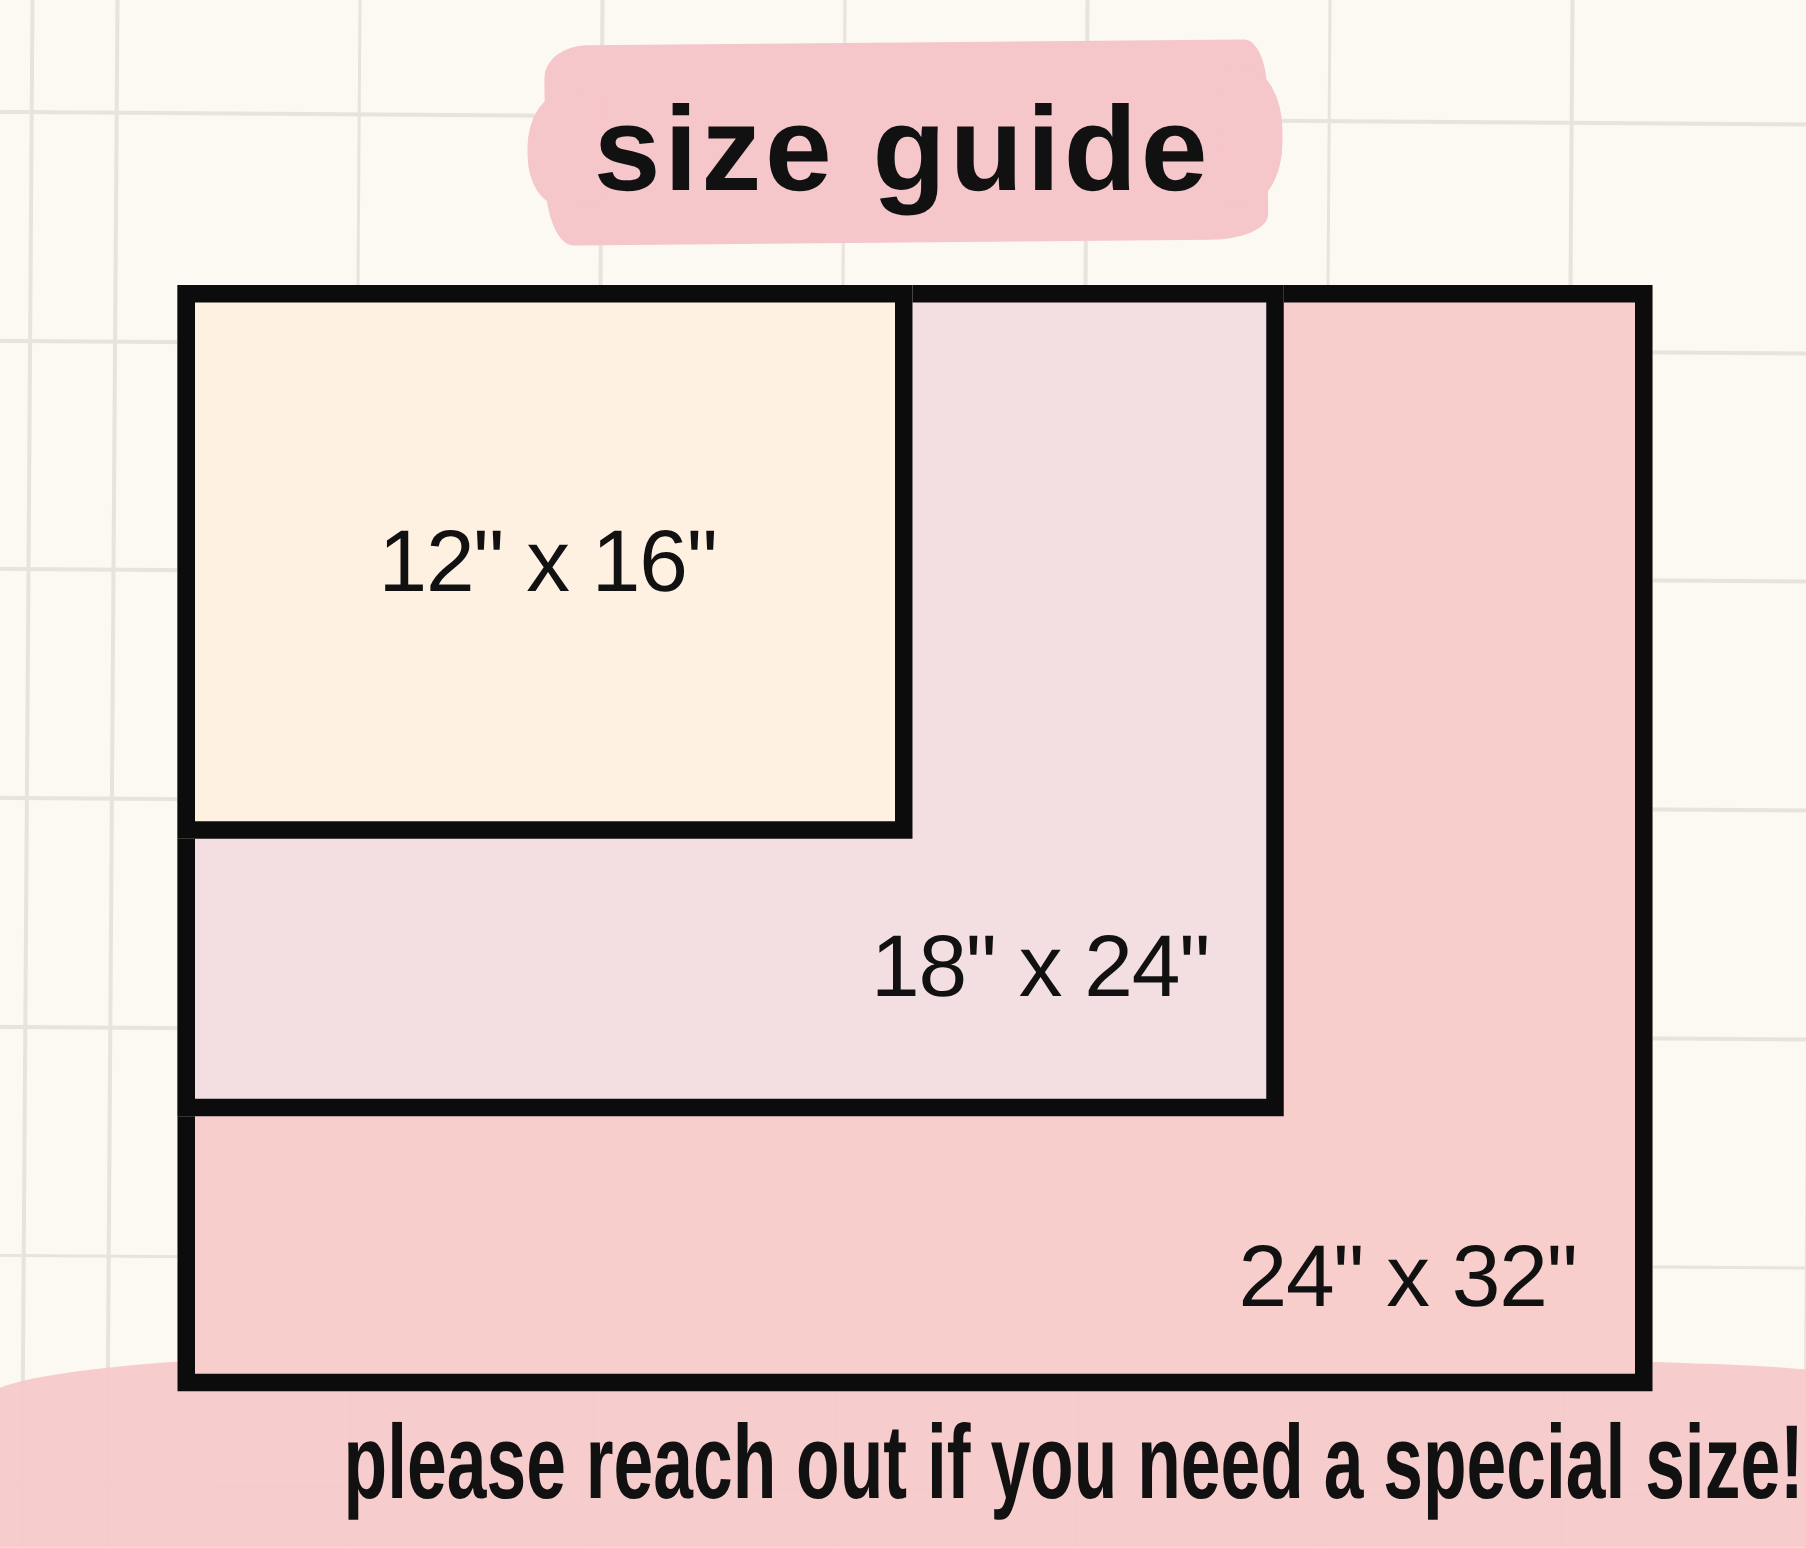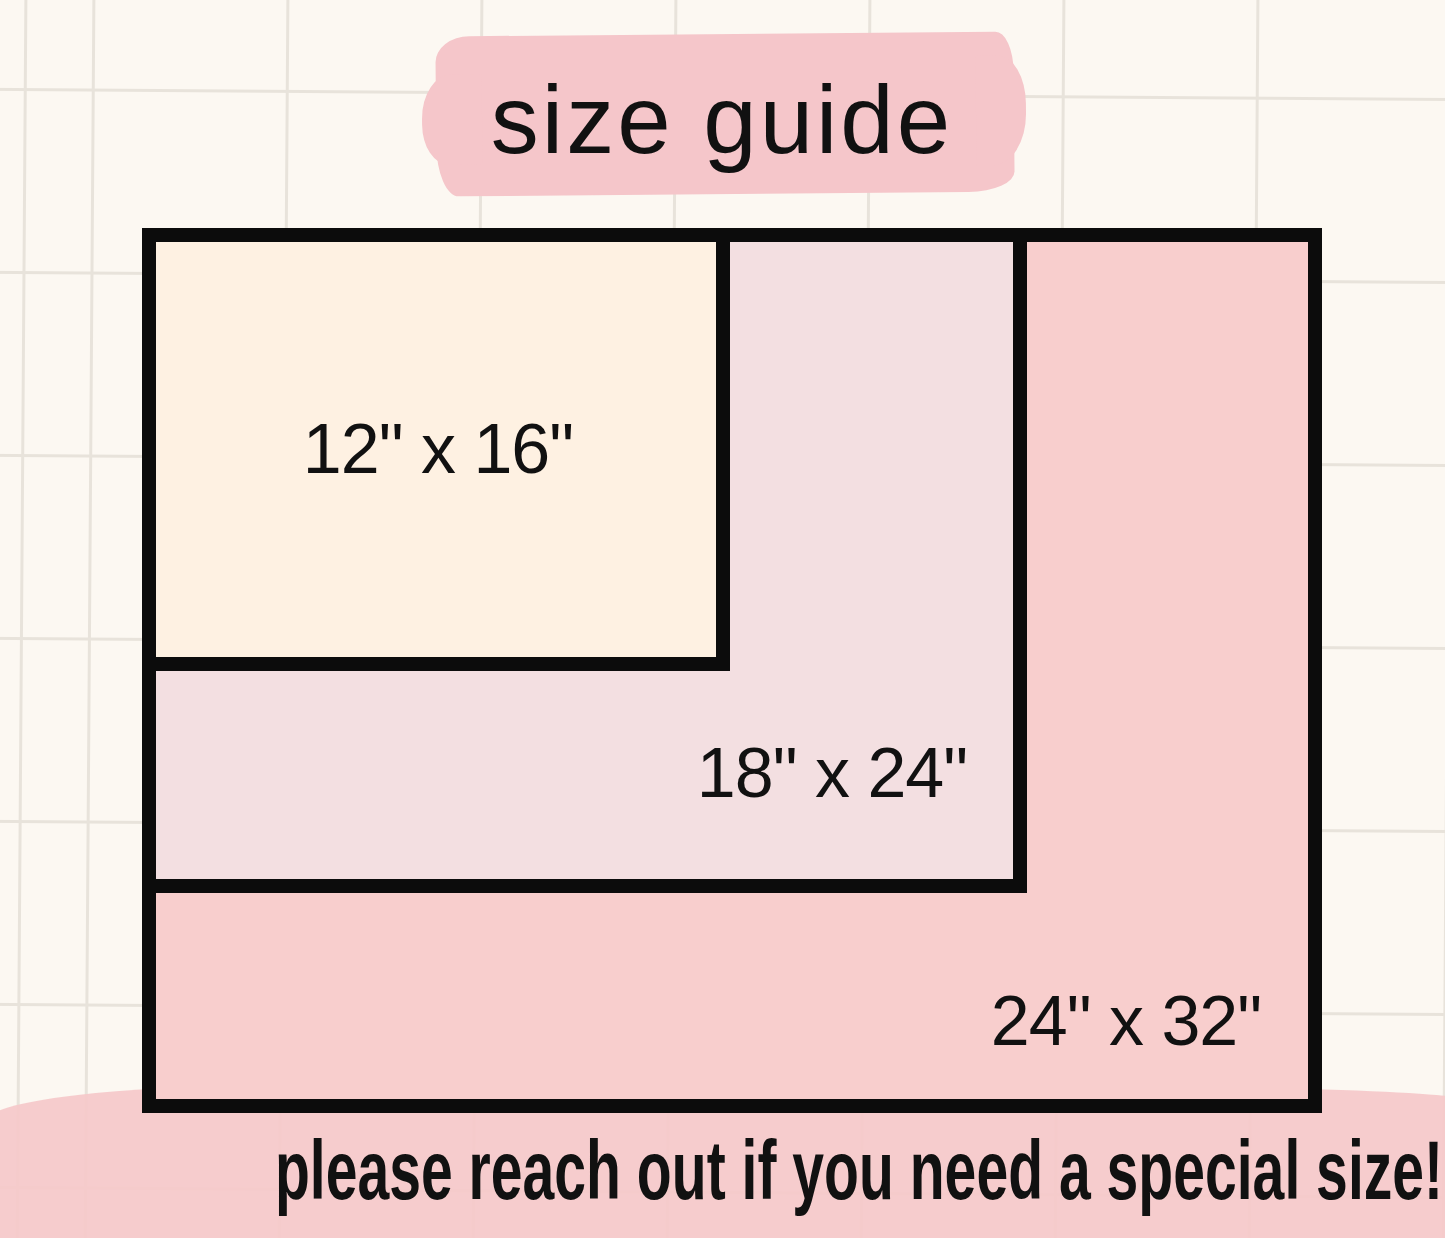--- a/index.html
+++ b/index.html
@@ -86,21 +86,21 @@
     right: -12px; top: 24px;
     width: 50px; height: 110px;
     background: inherit;
     border-radius: 0 28px 34px 0 / 0 48px 52px 0;
   }
   .page-title {
     position: absolute;
     left: 722px; top: 120px;
     transform: translate(-50%, -50%);
     font-size: 96px;
-    font-weight: 400;
+    font-weight: 700;
     letter-spacing: 3px;
     color: var(--ink);
     white-space: nowrap;
     z-index: 5;
   }
 
   
   .footer-text {
     position: absolute;
     left: 0; right: 0;

